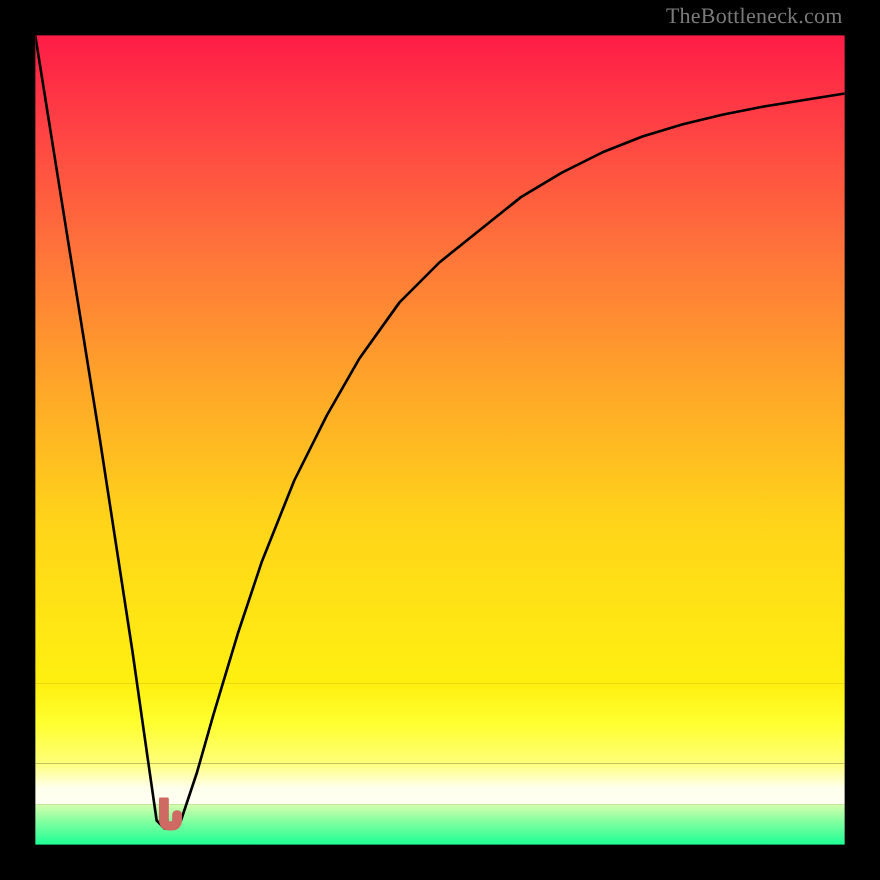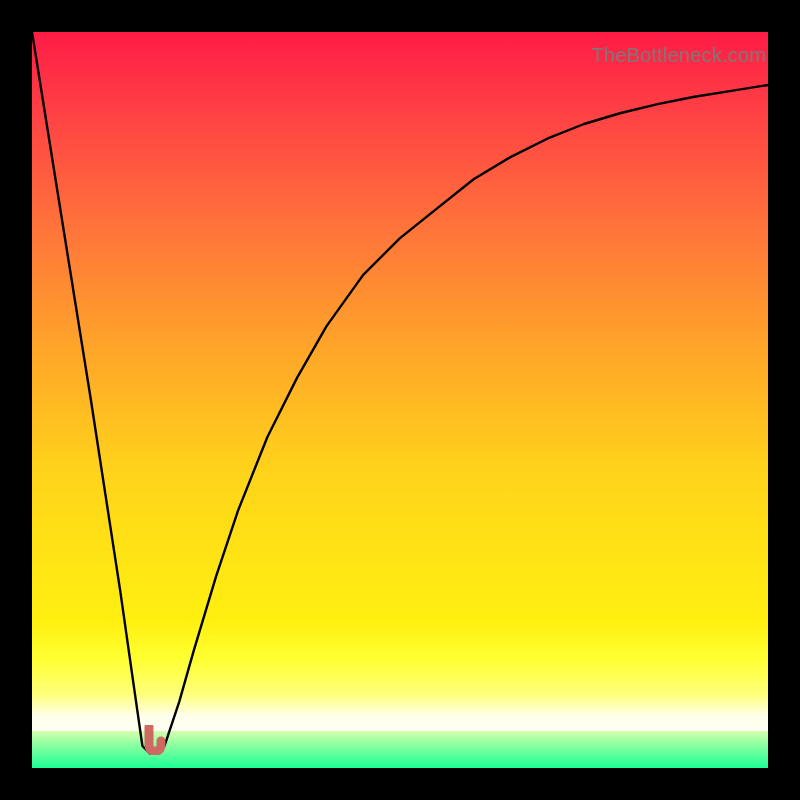--- a/index.html
+++ b/index.html
@@ -88,24 +88,23 @@
   .marker svg {
     width: 100%;
     height: 100%;
   }
   .watermark {
     position: absolute;
     right: 34px;
     top: 4px;
     color: #7a7a7a;
     font-size: 20px;
-    font-family: Liberation Sans, sans-serif;
+    font-family: Liberation Serif, serif;
     letter-spacing: 0.2px;
     user-select: none;
-    margin-top: 40px;
   }
 </style>
 </head>
 <body>
 
 <div class="frame">
 
   <div class="plot-area">
     <div class="grad-red-yellow"></div>
     <div class="grad-yellow-band"></div>

